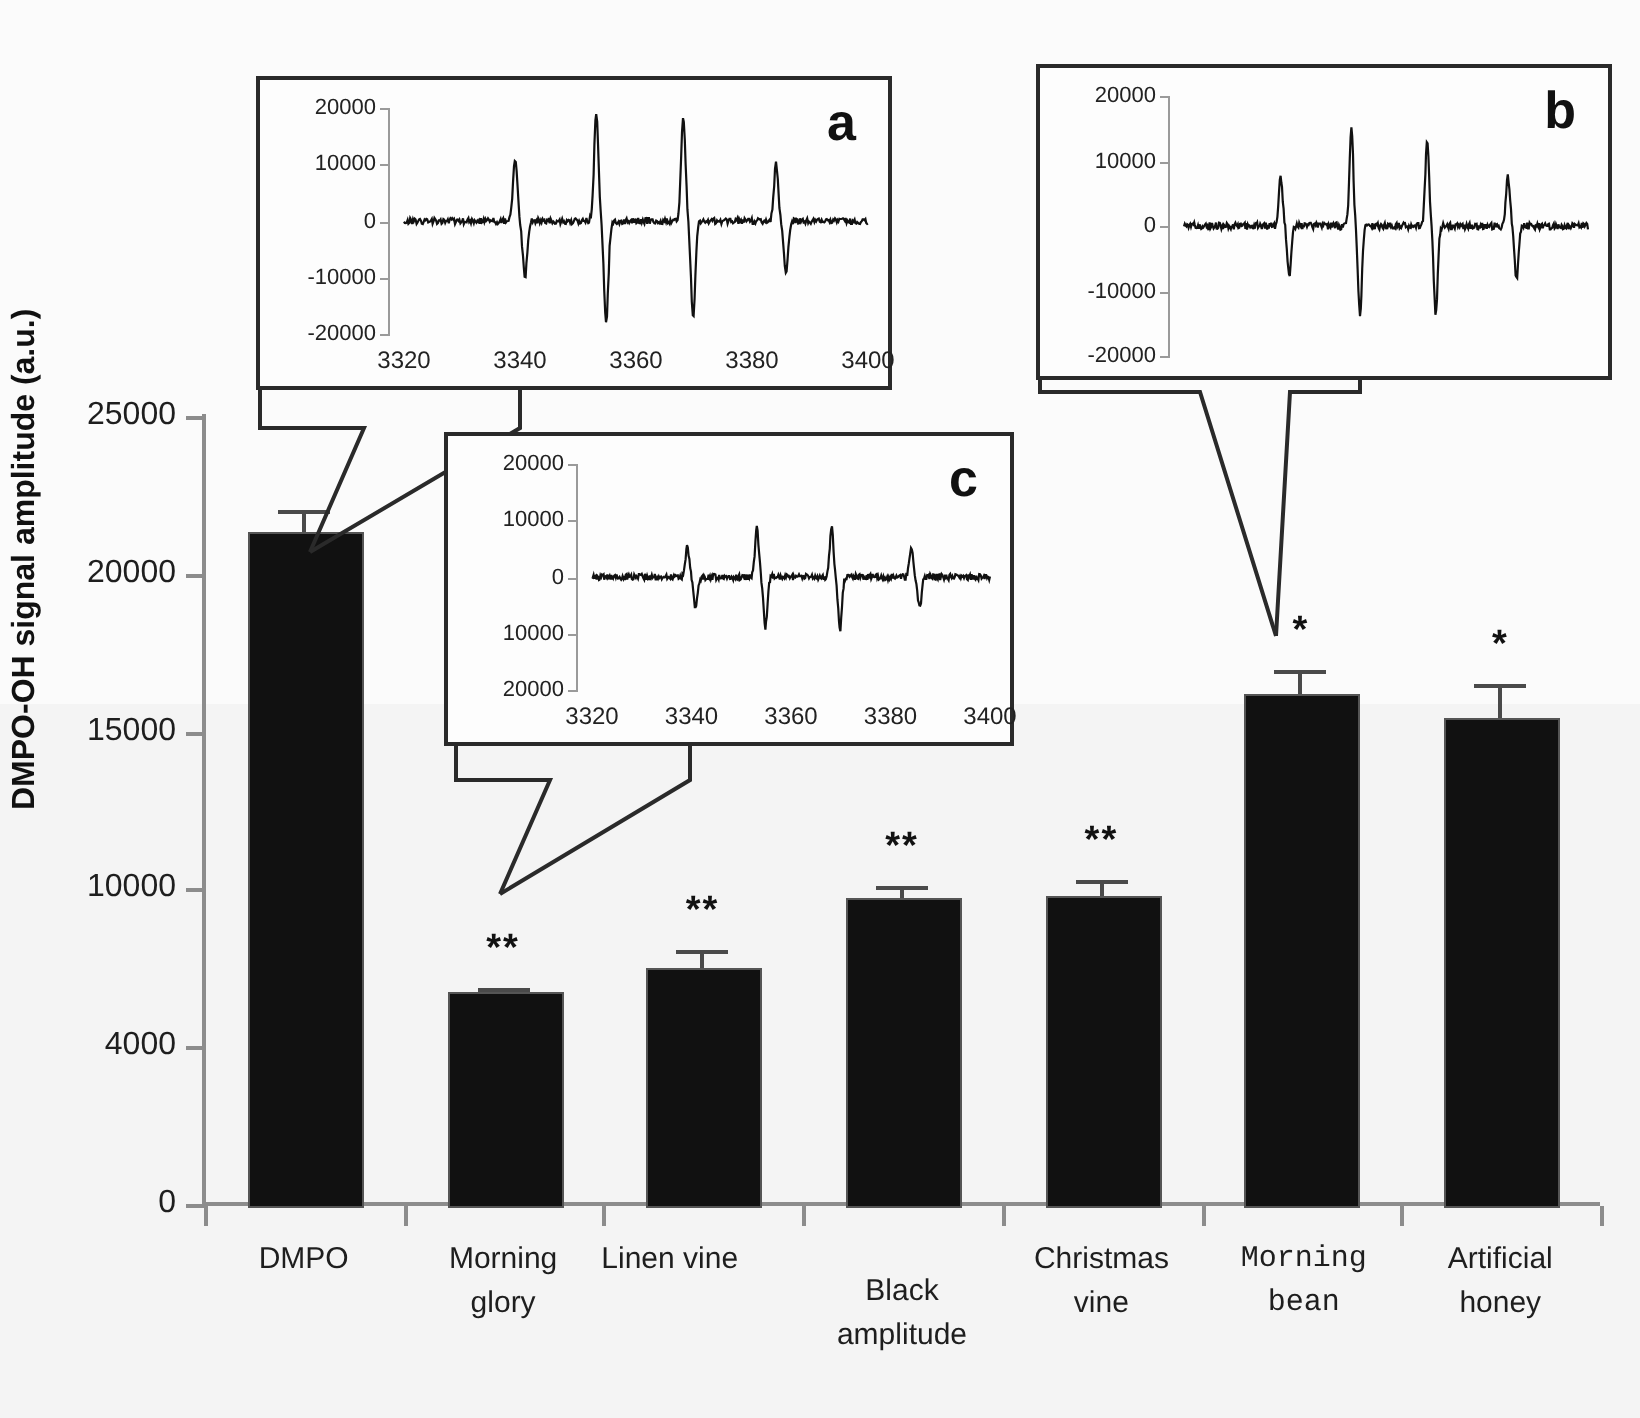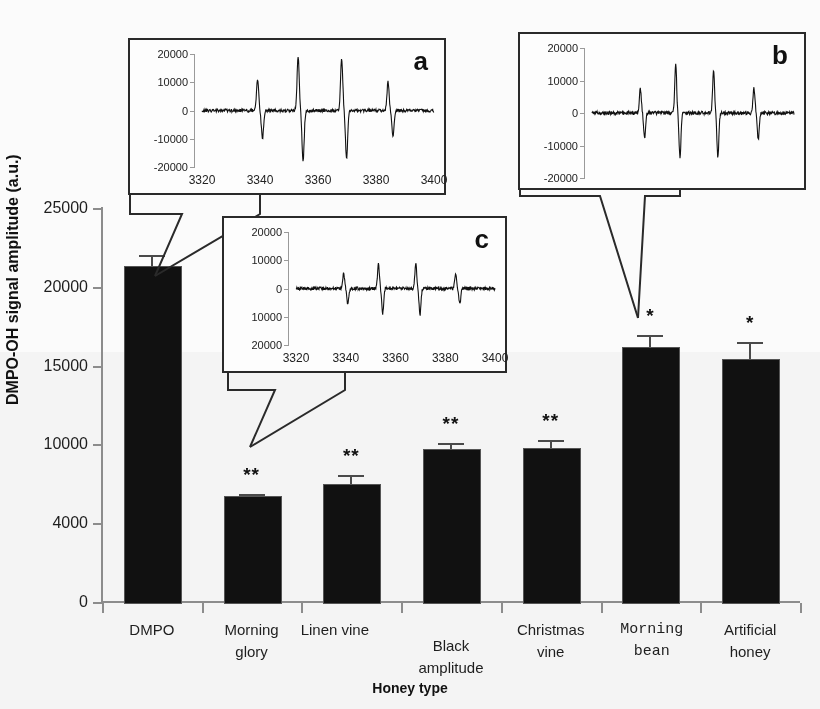--- a/index.html
+++ b/index.html
@@ -144,21 +144,20 @@
 </head>
 <body>
 
 <div id="figure">
 
   <div class="bg-band" style="left:0;top:0;width:820px;height:352px;background:#fbfbfb;"></div>
 
   <div id="plot-area">
 
     <div id="y-axis-title">DMPO-OH signal amplitude (a.u.)</div>
-    <div id="x-axis-title">Honey type</div>
 
     <div class="axis-line" style="left:101px;top:207px;width:2px;height:396px;"></div>
 
     <div class="axis-line" style="left:101px;top:601px;width:699px;height:2px;"></div>
 
     <div id="ytick-layer">
         <div class="tick" style="left: 93px; top: 602px; width: 9px; height: 2px;"></div>
         <div class="ytick-label" style="left: 0px; top: 602px; width: 88px;">0</div>
         <div class="tick" style="left: 93px; top: 523.2px; width: 9px; height: 2px;"></div>
         <div class="ytick-label" style="left: 0px; top: 523.2px; width: 88px;">4000</div>

